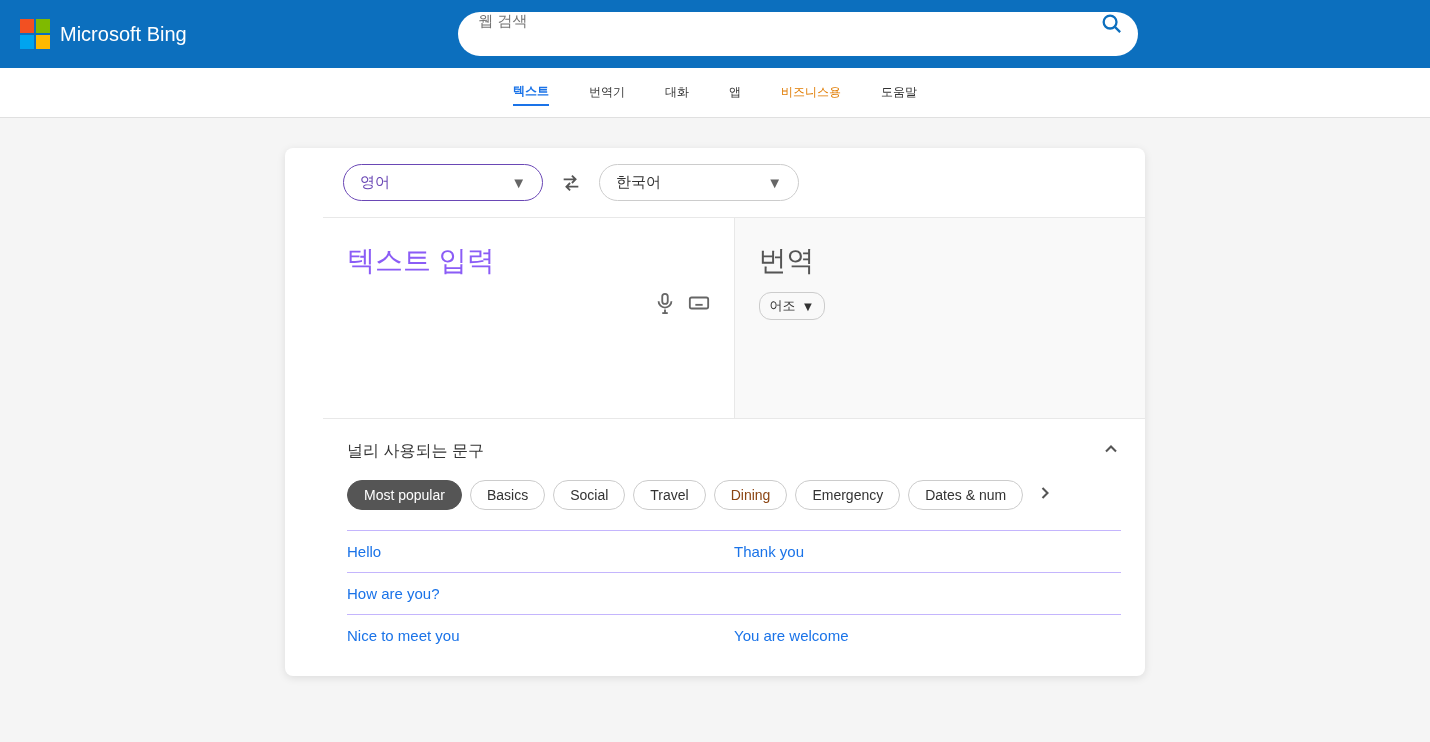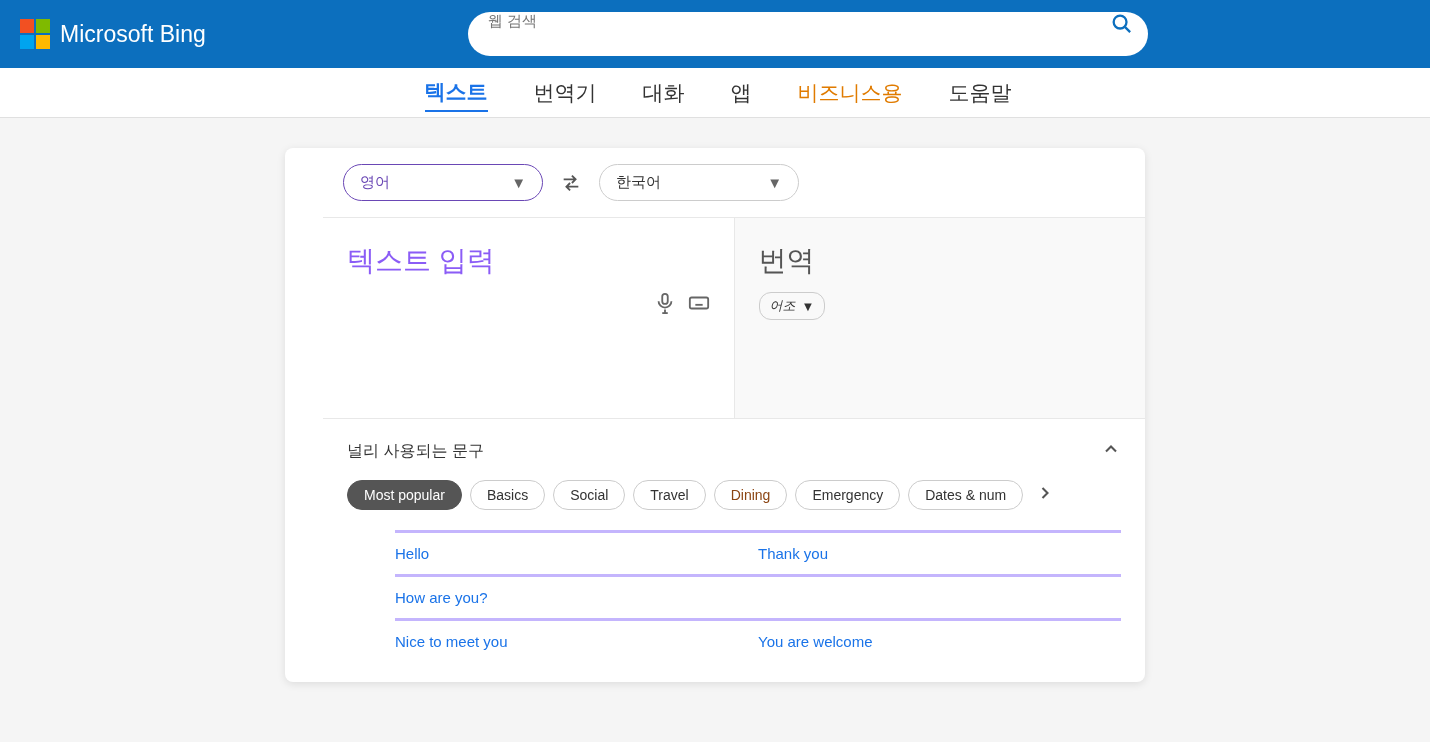--- a/index.html
+++ b/index.html
@@ -17,21 +17,21 @@
       display: flex;
       align-items: center;
       gap: 10px;
     }
     .bing-logo {
       width: 30px;
       height: 30px;
     }
     .header-title {
       color: white;
-      font-size: 23px;
+      font-size: 20px;
       font-weight: 400;
     }
     .search-bar-container {
       flex: 1;
       display: flex;
       justify-content: center;
       padding: 0 60px;
     }
     .search-bar {
       width: 680px;
@@ -64,26 +64,25 @@
     .nav {
       background: white;
       height: 50px;
       display: flex;
       align-items: center;
       justify-content: center;
       gap: 40px;
       border-bottom: 1px solid #e0e0e0;
     }
     .nav-item {
-      font-size: 21px;
+      font-size: 12px;
       cursor: pointer;
       padding: 4px 0;
       color: #333;
       text-decoration: none;
-      margin-left: 6px;
     }
     .nav-item.active {
       color: #1a73e8;
       font-weight: 600;
       border-bottom: 2px solid #1a73e8;
     }
     .nav-item.business {
       color: #e07b00;
     }
 
@@ -198,21 +197,20 @@
     .tone-dropdown {
       display: flex;
       align-items: center;
       gap: 6px;
       border: 1px solid #ccc;
       border-radius: 12px;
       padding: 4px 10px;
       font-size: 13px;
       cursor: pointer;
       color: #333;
-      font-style: italic;
     }
 
     
     .phrases-section {
       border-top: 1px solid #e8e8e8;
       padding: 20px 24px;
     }
     .phrases-header {
       display: flex;
       justify-content: space-between;
@@ -268,23 +266,22 @@
     }
 
     
     .phrase-list {
       display: flex;
       flex-direction: column;
     }
     .phrase-row {
       display: flex;
       align-items: center;
-      border-top: 3px solid #c4b5fd;
+      border-top: 1px solid #c4b5fd;
       padding: 12px 0;
-      margin-left: 48px;
     }
     .phrase-left {
       flex: 1;
       color: #1a73e8;
       font-size: 15px;
       cursor: pointer;
     }
     .phrase-right {
       flex: 1;
       color: #1a73e8;

